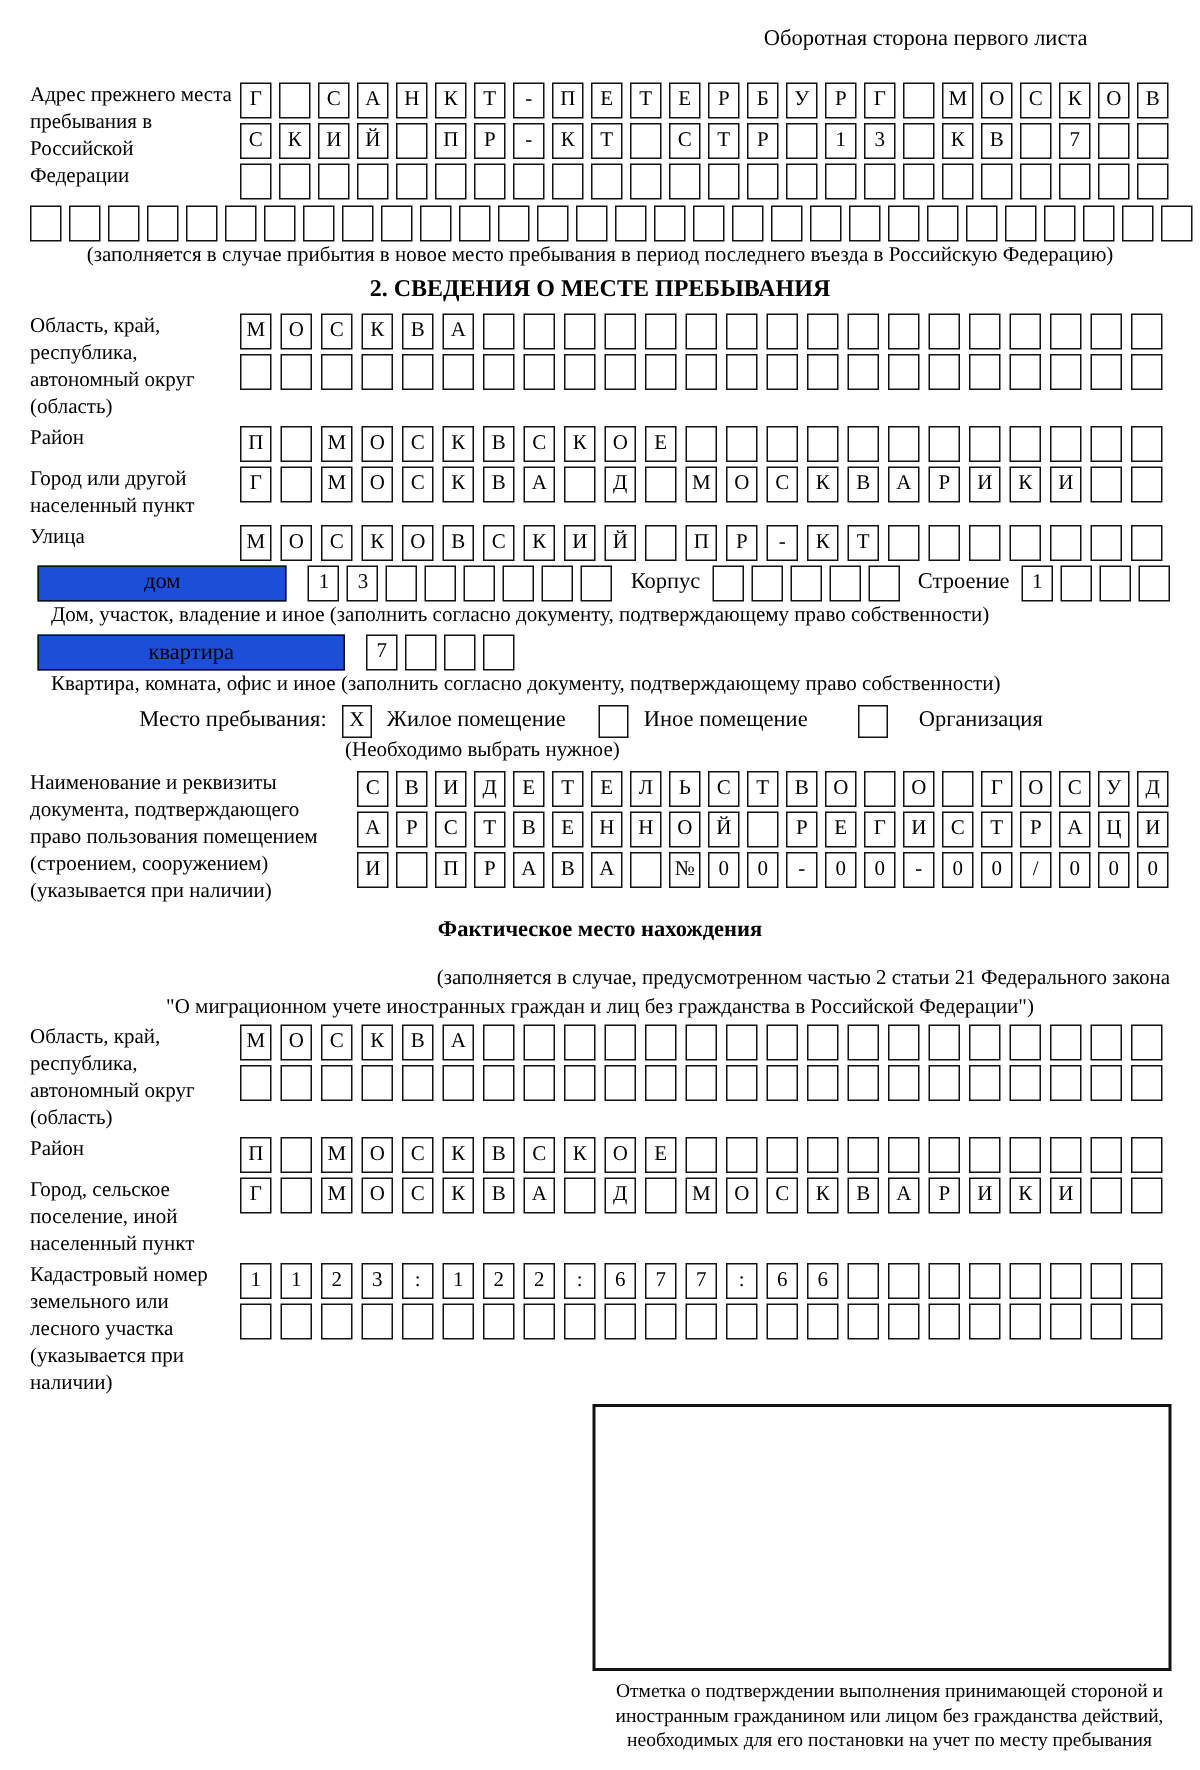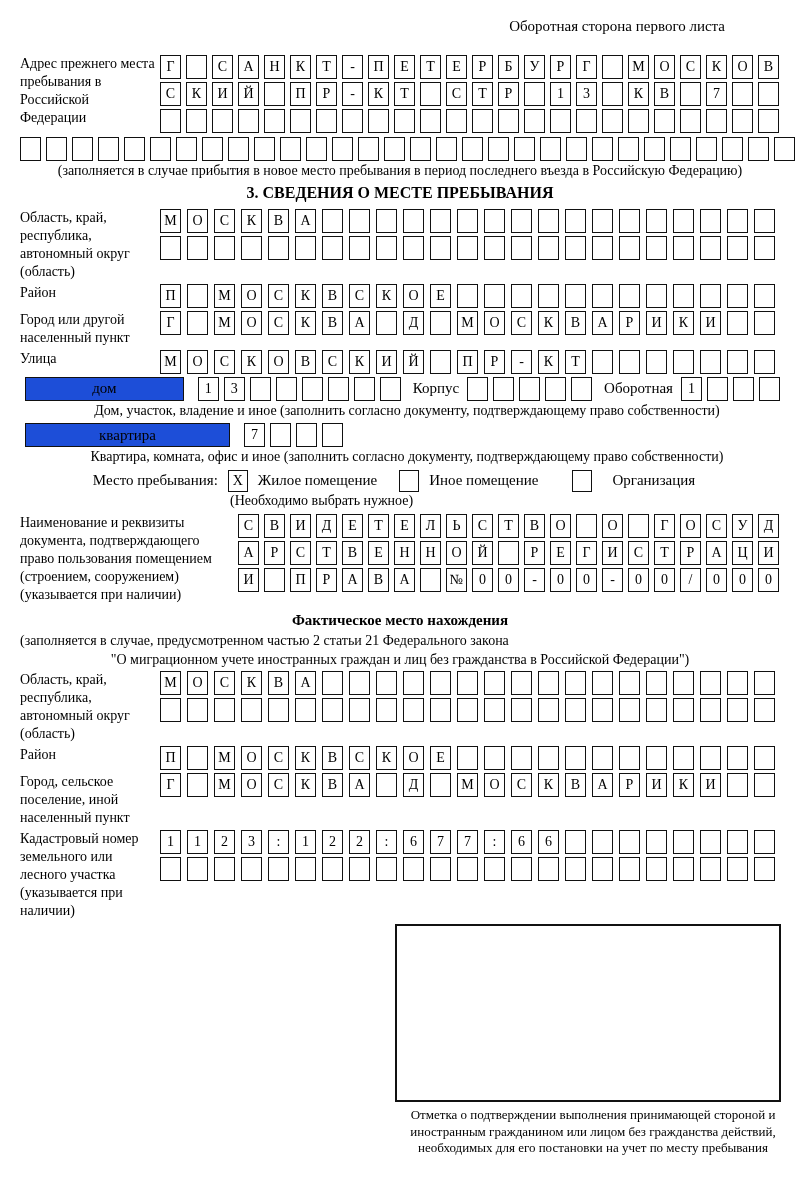--- a/index.html
+++ b/index.html
@@ -13,35 +13,35 @@
   .w218{width:218px;flex:0 0 218px;padding-right:6px;box-sizing:border-box;}
   .rows{display:flex;flex-direction:column;gap:3px;}
   .row{display:flex;}
   .g5{gap:5px;}
   .g6{gap:6px;}
   .cell{box-sizing:border-box;flex:0 0 auto;width:21px;height:24px;border:1.5px solid #111;
         display:inline-flex;align-items:center;justify-content:center;font-size:14px;background:#fff;}
   .overflow-row{margin:4px 0 2px 0;}
   .note{font-size:14px;line-height:16.5px;}
   .center{text-align:center;margin:2px 0 3px 0;}
-  .left-note{padding-left:14px;margin:2px 0 4px 0;text-align:center;}
+  .left-note{padding-left:14px;margin:2px 0 4px 0;}
   .sec-title{text-align:center;font-weight:bold;font-size:16px;margin:4px 0 7px 0;}
   .sub-title{text-align:center;font-weight:bold;font-size:15px;margin:8px 0 4px 0;}
   .wide-box{box-sizing:border-box;border:1.5px solid #111;height:24px;display:flex;
             align-items:center;justify-content:center;font-size:15px;background:#1d4ed8;}
   .w-dom{width:172px;margin-right:14px;}
   .w-kv{width:205px;margin-right:14px;}
   .house-line{display:flex;align-items:center;margin:2px 0 2px 5px;}
   .inline-lbl{font-size:15px;margin:0 8px 0 12px;white-space:nowrap;}
   .stay-line{display:flex;align-items:center;font-size:15px;margin:4px 0 0 0;justify-content:center;}
   .chk{box-sizing:border-box;width:20px;height:22px;border:1.5px solid #111;
        display:inline-flex;align-items:center;justify-content:center;font-size:14px;margin:0 10px;}
   .opt-lbl{margin-right:12px;white-space:nowrap;}
   .stay-note{margin:1px 0 5px 210px;}
-  .fact-note{text-align:left;margin:4px 0 1px 0;}
+  .fact-note{text-align:right;margin:16px 0 1px 0;}
   .confirm-box{width:386px;height:178px;border:2px solid #111;margin:4px 0 0 375px;box-sizing:border-box;}
   .confirm-caption{width:410px;margin:5px 0 0 368px;text-align:center;font-size:13px;line-height:16.5px;}
 </style>
 </head>
 <body>
 
 <div class="page">
 
   <div class="header-note">Оборотная сторона первого листа</div>
 
@@ -155,21 +155,21 @@
       <span class="cell"></span>
       <span class="cell"></span>
       <span class="cell"></span>
       <span class="cell"></span>
       <span class="cell"></span>
       <span class="cell"></span>
       <span class="cell"></span>
     </div>
   <div class="note center">(заполняется в случае прибытия в новое место пребывания в период последнего въезда в Российскую Федерацию)</div>
 
-  <div class="sec-title">3. СВЕДЕНИЯ О МЕСТЕ ПРЕБЫВАНИЯ</div>
+  <div class="sec-title">2. СВЕДЕНИЯ О МЕСТЕ ПРЕБЫВАНИЯ</div>
 
   <div class="field">
     <div class="lbl w140">Область, край, республика, автономный округ (область)</div>
     <div class="rows">
       <div class="row g6">
           <span class="cell">М</span>
           <span class="cell">О</span>
           <span class="cell">С</span>
           <span class="cell">К</span>
           <span class="cell">В</span>
@@ -320,21 +320,21 @@
         <span class="cell"></span>
       </div>
     <div class="inline-lbl">Корпус</div>
     <div class="row g5">
         <span class="cell"></span>
         <span class="cell"></span>
         <span class="cell"></span>
         <span class="cell"></span>
         <span class="cell"></span>
       </div>
-    <div class="inline-lbl">Оборотная</div>
+    <div class="inline-lbl">Строение</div>
     <div class="row g5">
         <span class="cell">1</span>
         <span class="cell"></span>
         <span class="cell"></span>
         <span class="cell"></span>
       </div>
   </div>
   <div class="note left-note">Дом, участок, владение и иное (заполнить согласно документу, подтверждающему право собственности)</div>
 
   <div class="house-line">

